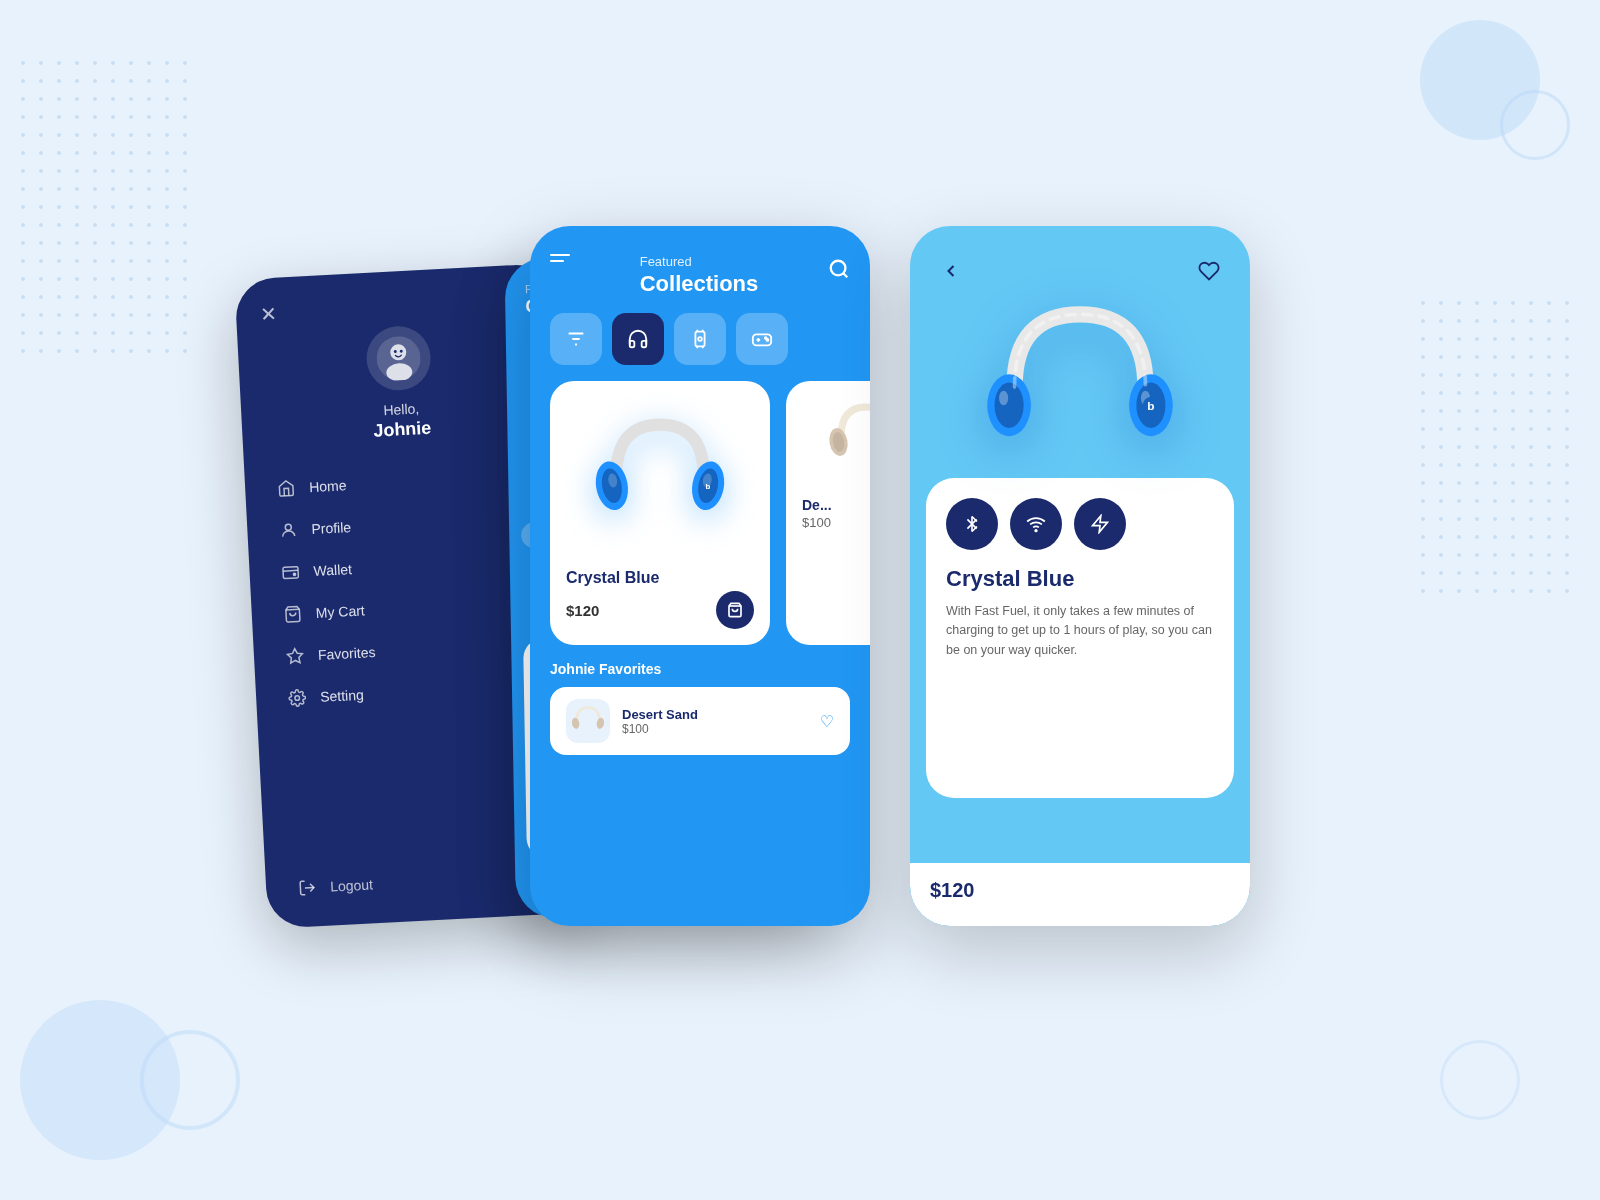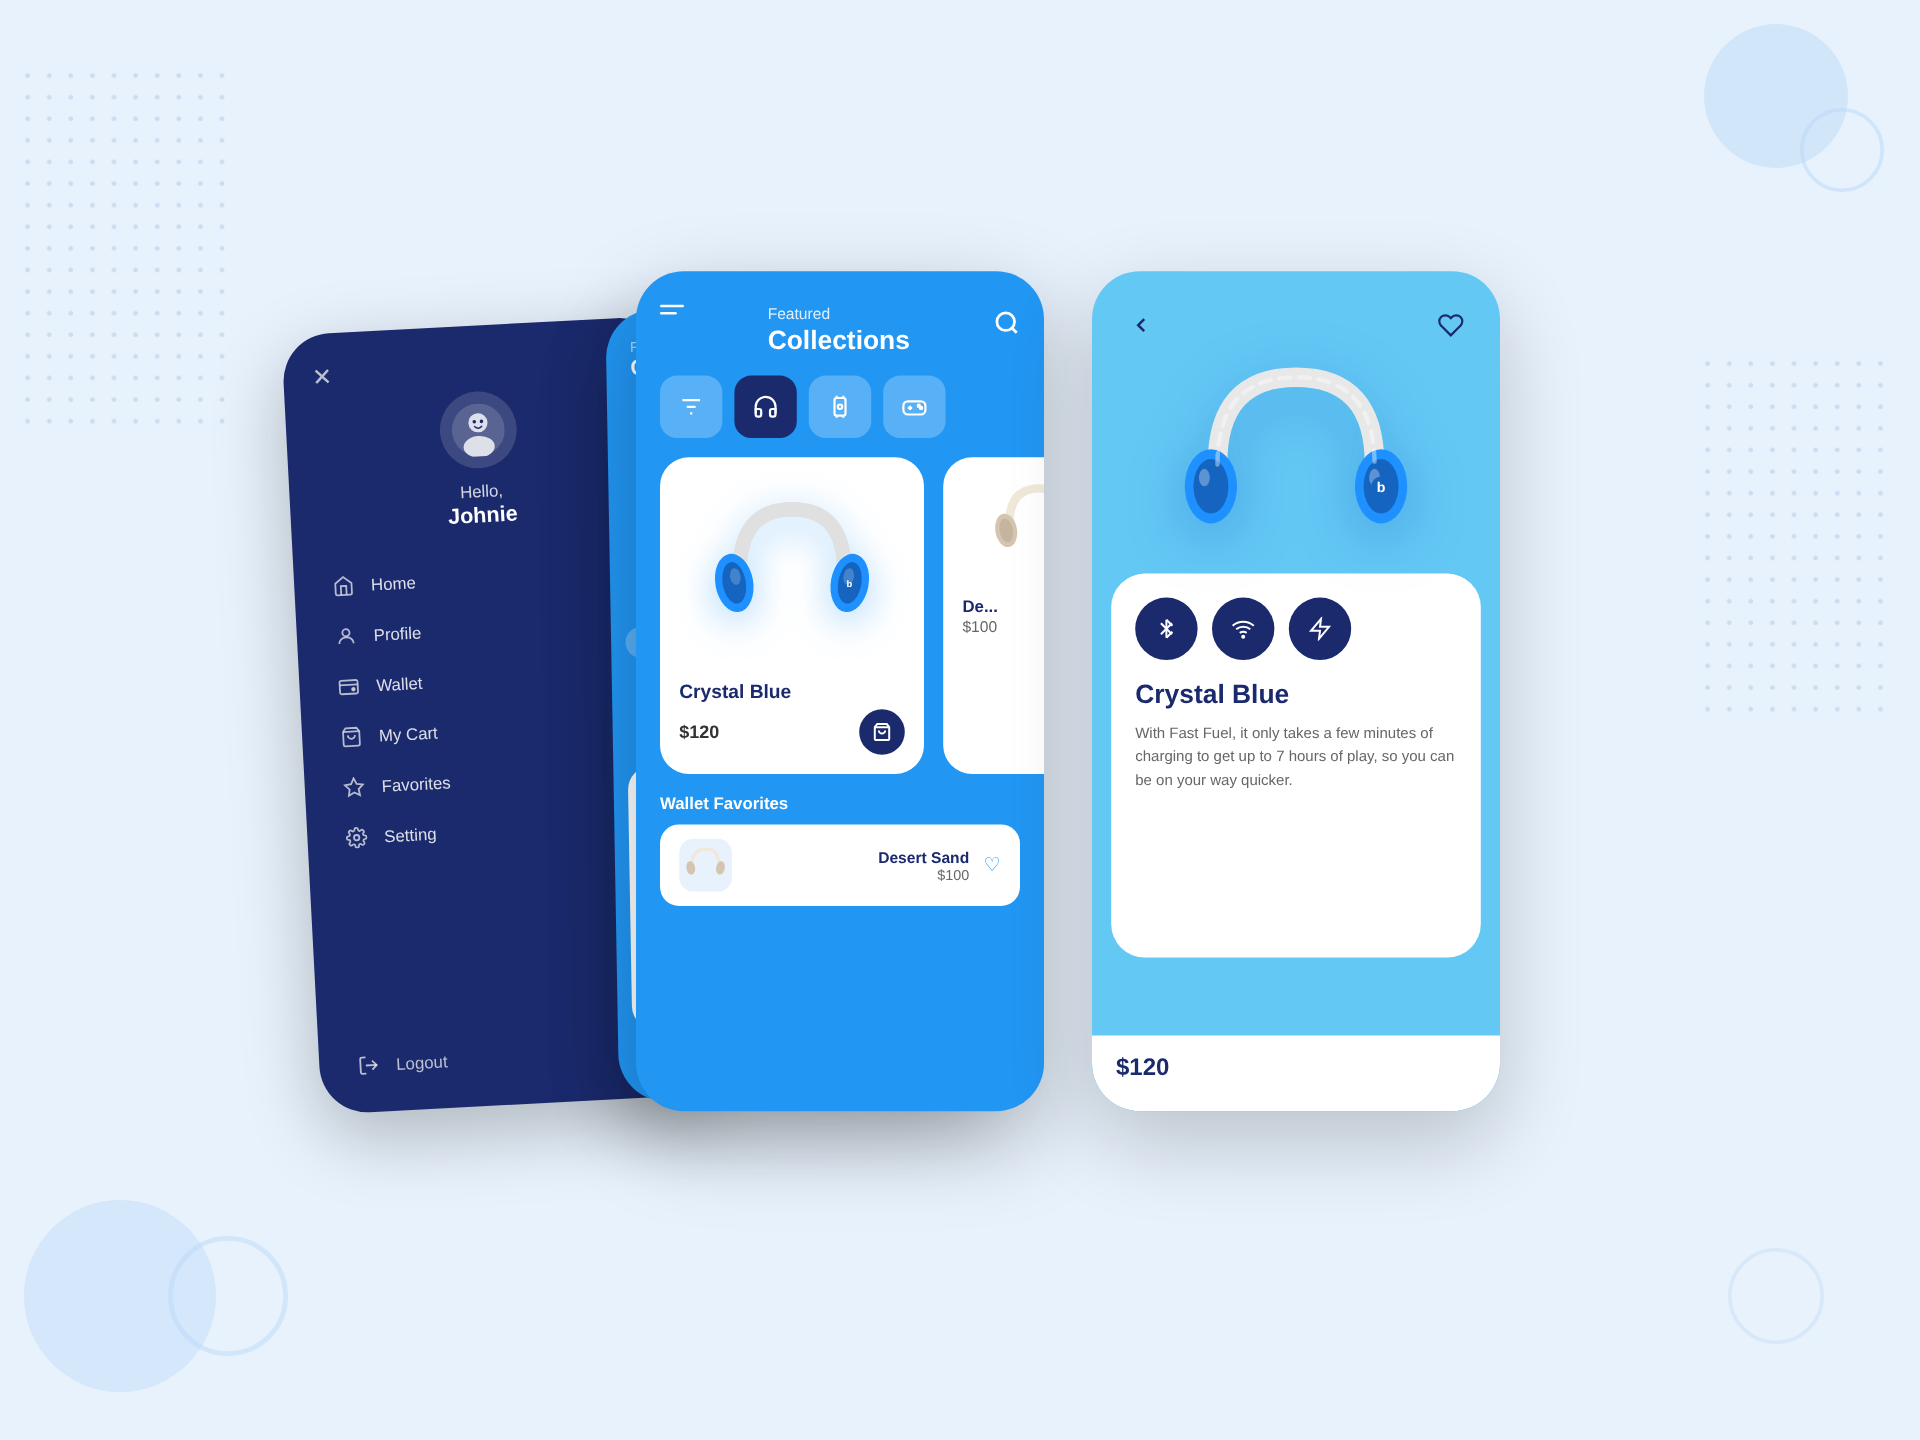--- a/index.html
+++ b/index.html
@@ -326,21 +326,21 @@
       height: 44px;
       border-radius: 12px;
       background: #e8f2fc;
       display: flex;
       align-items: center;
       justify-content: center;
       overflow: hidden;
       flex-shrink: 0;
     }
 
-    .fav-info { flex: 1; text-align: right; }
+    .fav-info { flex: 1; }
 
     .fav-name {
       font-size: 13px;
       font-weight: 700;
       color: #1a2a6c;
     }
 
     .fav-price {
       font-size: 12px;
       color: #666;
@@ -744,21 +744,21 @@
             <ellipse cx="135" cy="90" rx="11" ry="20" fill="#c4b4a0" transform="rotate(10 135 90)"></ellipse>
             <text x="132" y="94" font-size="9" fill="#8b7355" font-weight="bold">b</text>
           </svg>
         </div>
         <div style="margin-top:100px;font-size:14px;font-weight:700;color:#1a2a6c;">De...</div>
         <div style="font-size:13px;color:#666;margin-top:2px;">$100</div>
       </div>
     </div>
 
     <div class="favorites-section">
-      <div class="favorites-title">Wallet Favorites</div>
+      <div class="favorites-title">Johnie Favorites</div>
       <div class="favorite-item">
         <div class="fav-img">
           <svg width="36" height="36" viewBox="0 0 160 160" fill="none">
             <path d="M30 80 Q30 20 80 20 Q130 20 130 80" stroke="#f0e8d8" stroke-width="12" fill="none" stroke-linecap="round"></path>
             <ellipse cx="25" cy="90" rx="16" ry="25" fill="#d4c4b0" transform="rotate(-10 25 90)"></ellipse>
             <ellipse cx="135" cy="90" rx="16" ry="25" fill="#d4c4b0" transform="rotate(10 135 90)"></ellipse>
           </svg>
         </div>
         <div class="fav-info">
           <div class="fav-name">Desert Sand</div>
@@ -834,21 +834,21 @@
         </div>
         <div class="feature-icon-btn">
           <svg width="20" height="20" viewBox="0 0 24 24" fill="none" stroke="#fff" stroke-width="2">
               <polygon points="13,2 3,14 12,14 11,22 21,10 12,10"></polygon>
             </svg>
         </div>
       </div>
 
       <div class="detail-product-name">Crystal Blue</div>
 
-      <div class="detail-description">With Fast Fuel, it only takes a few minutes of charging to get up to 7 hours of play, so you can be on your way quicker.</div>
+      <div class="detail-description">With Fast Fuel, it only takes a few minutes of charging to get up to 1 hours of play, so you can be on your way quicker.</div>
     </div>
 
     <div class="detail-footer">
       <div class="detail-price">$120</div>
     </div>
   </div>
 
 </div>
 
 </body></html>

